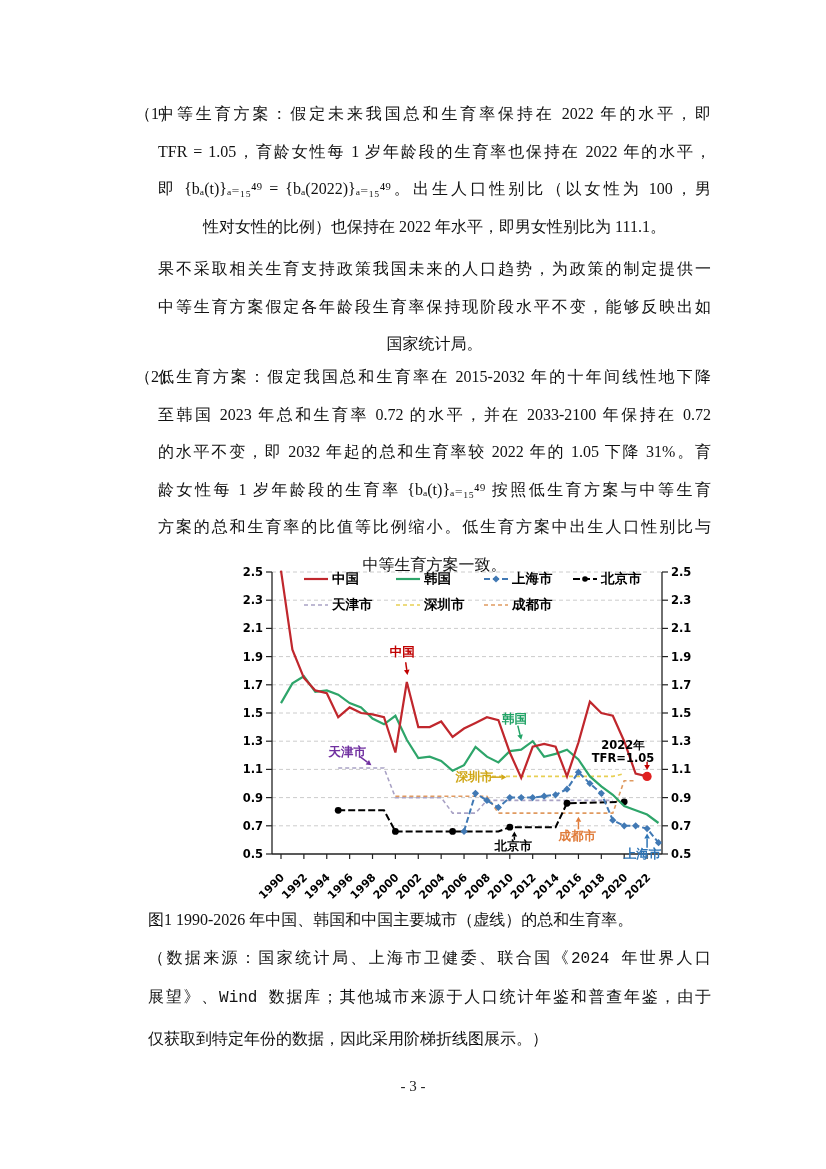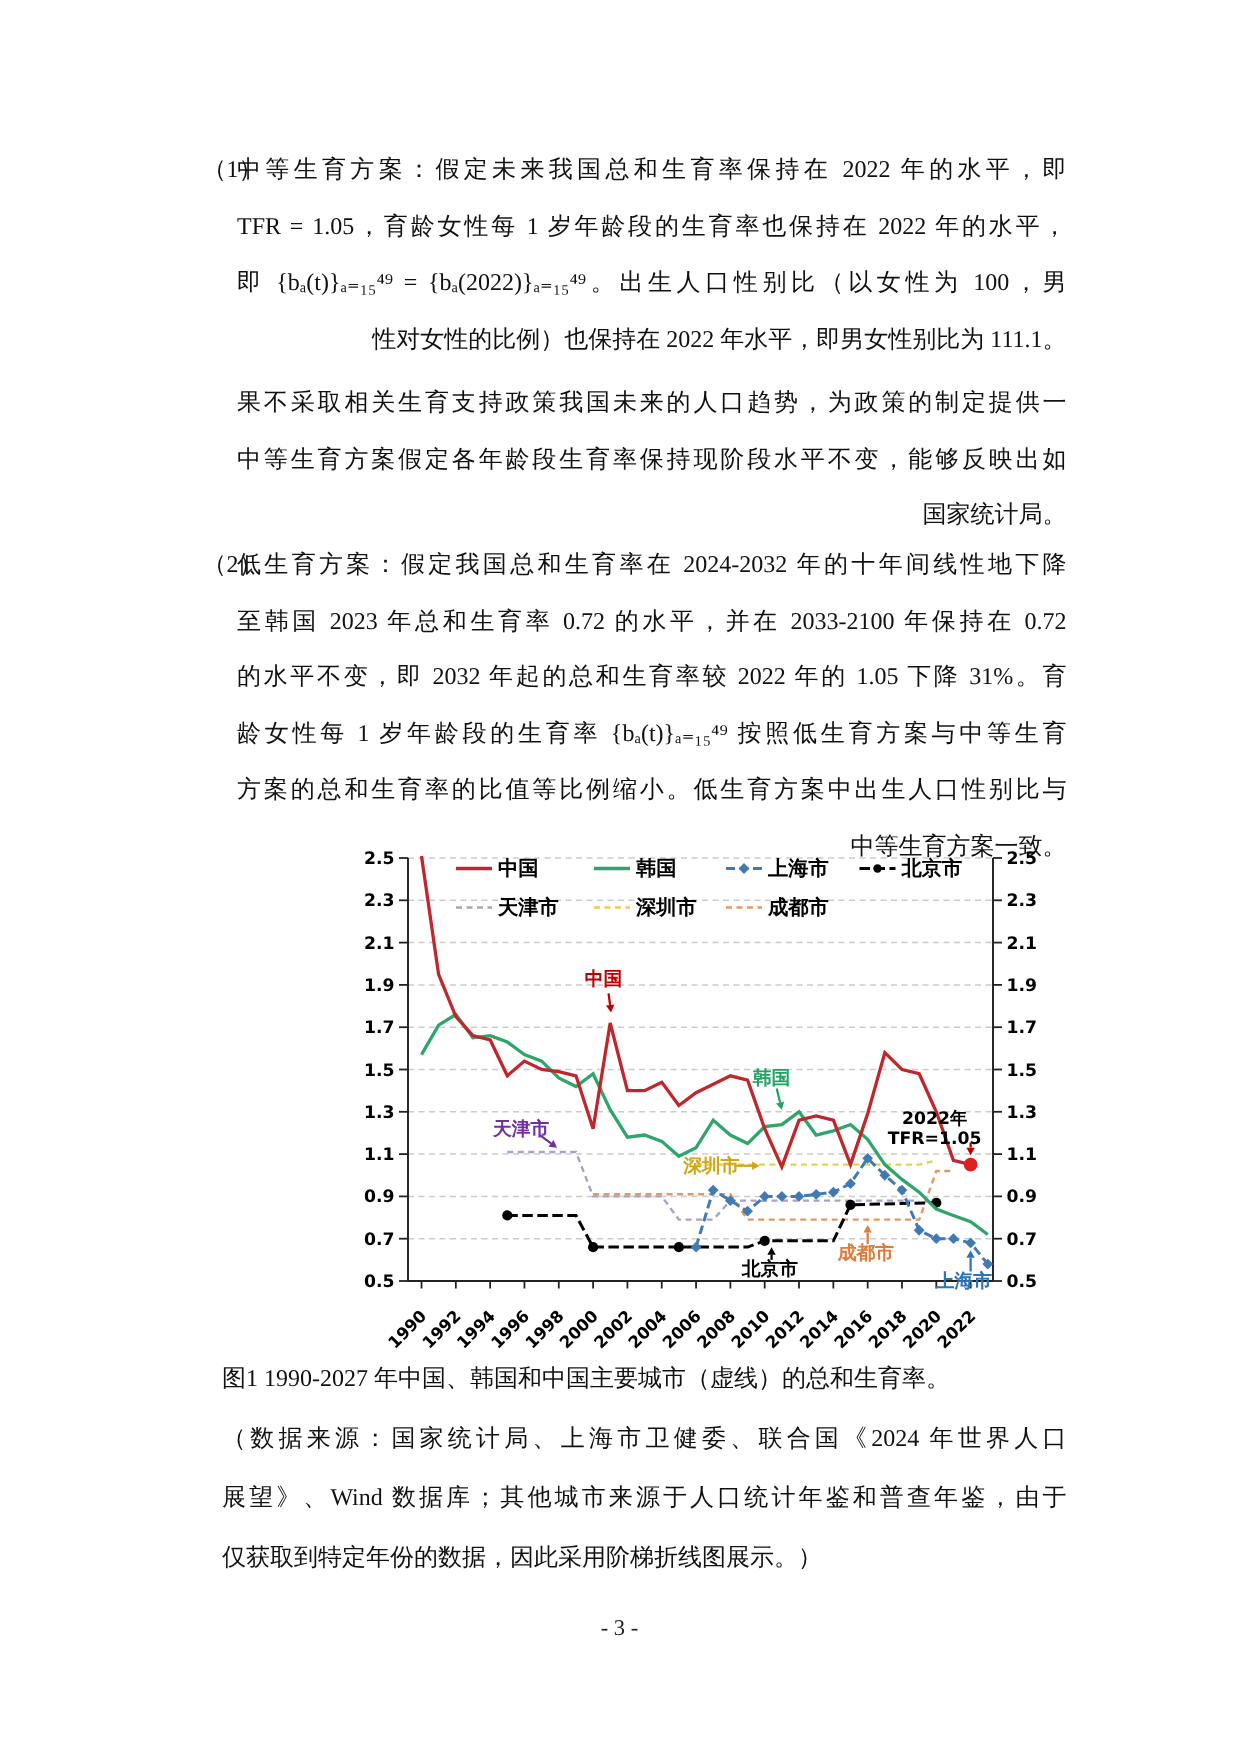--- a/index.html
+++ b/index.html
@@ -2,27 +2,27 @@
 <html><head>
 <meta charset="utf-8">
 <style>
   html,body{margin:0;padding:0;}
   body{
     width:826px;height:1169px;background:#ffffff;position:relative;
     font-family:"Liberation Serif","DejaVu Serif",serif;color:#111;
     overflow:hidden;
   }
   .para{position:absolute;left:158px;width:553px;font-size:16px;}
-  .pline{height:37.5px;line-height:37.5px;text-align:right;white-space:normal;}
+  .pline{height:37.5px;line-height:37.5px;text-align:center;white-space:normal;}
   .pline.j{text-align:justify;text-align-last:justify;}
   .pnum{position:absolute;left:-23px;top:0;height:37.5px;line-height:37.5px;}
   .lead{font-weight:normal;}
   .caption{position:absolute;left:148px;top:900px;width:563px;font-size:16px;}
   .cline{height:39.5px;line-height:39.5px;}
-  .cline.j{text-align:justify;text-align-last:justify;}
+  .cline.j{text-align:justify;text-align-last:justify;font-family:Liberation Mono, monospace;}
   .footer{position:absolute;top:1078px;left:0;width:826px;text-align:center;font-size:15px;color:#222;}
   .chart{position:absolute;left:225px;top:552px;width:460px;height:345px;}
   .chart svg{position:absolute;left:0;top:0;overflow:visible;}
   .legend-item{position:absolute;display:flex;align-items:center;gap:3px;height:16px;
     font-family:"DejaVu Sans","Liberation Sans",sans-serif;font-size:13.5px;font-weight:700;color:#000;}
   .legend-item svg{position:static;}
 </style>
 </head>
 <body>
 
@@ -35,21 +35,21 @@
 </div>
 
 <div class="para" style="top:250px">
   <div class="pline j">果不采取相关生育支持政策我国未来的人口趋势，为政策的制定提供一</div>
   <div class="pline j">中等生育方案假定各年龄段生育率保持现阶段水平不变，能够反映出如</div>
   <div class="pline">国家统计局。</div>
 </div>
 
 <div class="para" style="top:358px">
   <span class="pnum">（2）</span>
-  <div class="pline j"><span class="lead">低生育方案</span><span>：假定我国总和生育率在 2024-2032 年的十年间线性地下降</span></div>
+  <div class="pline j"><span class="lead">低生育方案</span><span>：假定我国总和生育率在 2015-2032 年的十年间线性地下降</span></div>
   <div class="pline j">至韩国 2023 年总和生育率 0.72 的水平，并在 2033-2100 年保持在 0.72</div>
   <div class="pline j">的水平不变，即 2032 年起的总和生育率较 2022 年的 1.05 下降 31%。育</div>
   <div class="pline j">龄女性每 1 岁年龄段的生育率 {bₐ(t)}ₐ₌₁₅⁴⁹ 按照低生育方案与中等生育</div>
   <div class="pline j">方案的总和生育率的比值等比例缩小。低生育方案中出生人口性别比与</div>
   <div class="pline">中等生育方案一致。</div>
 </div>
 
 <div class="chart">
   <svg id="tfr-svg" width="460" height="345" viewBox="0 0 460 345">
       <line x1="47" y1="273.8" x2="437" y2="273.8" stroke="#cccccc" stroke-width="1" stroke-dasharray="4,3"></line>
@@ -243,19 +243,19 @@
       <div class="legend-item" style="left: 258px; top: 45px;">
         <svg width="26" height="14">
           <line x1="1" y1="7" x2="25" y2="7" stroke="#e09a60" stroke-width="1.6" stroke-dasharray="4,3"></line>
         </svg>
         <span>成都市</span>
       </div>
     </div>
 </div>
 
 <div class="caption">
-  <div class="cline"><span class="lead">图1</span><span> 1990-2027 年中国、韩国和中国主要城市（虚线）的总和生育率。</span></div>
+  <div class="cline"><span class="lead">图1</span><span> 1990-2026 年中国、韩国和中国主要城市（虚线）的总和生育率。</span></div>
   <div class="cline j">（数据来源：国家统计局、上海市卫健委、联合国《2024 年世界人口</div>
   <div class="cline j">展望》、Wind 数据库；其他城市来源于人口统计年鉴和普查年鉴，由于</div>
   <div class="cline">仅获取到特定年份的数据，因此采用阶梯折线图展示。）</div>
 </div>
 
 <div class="footer">- 3 -</div>
 
 </body></html>

